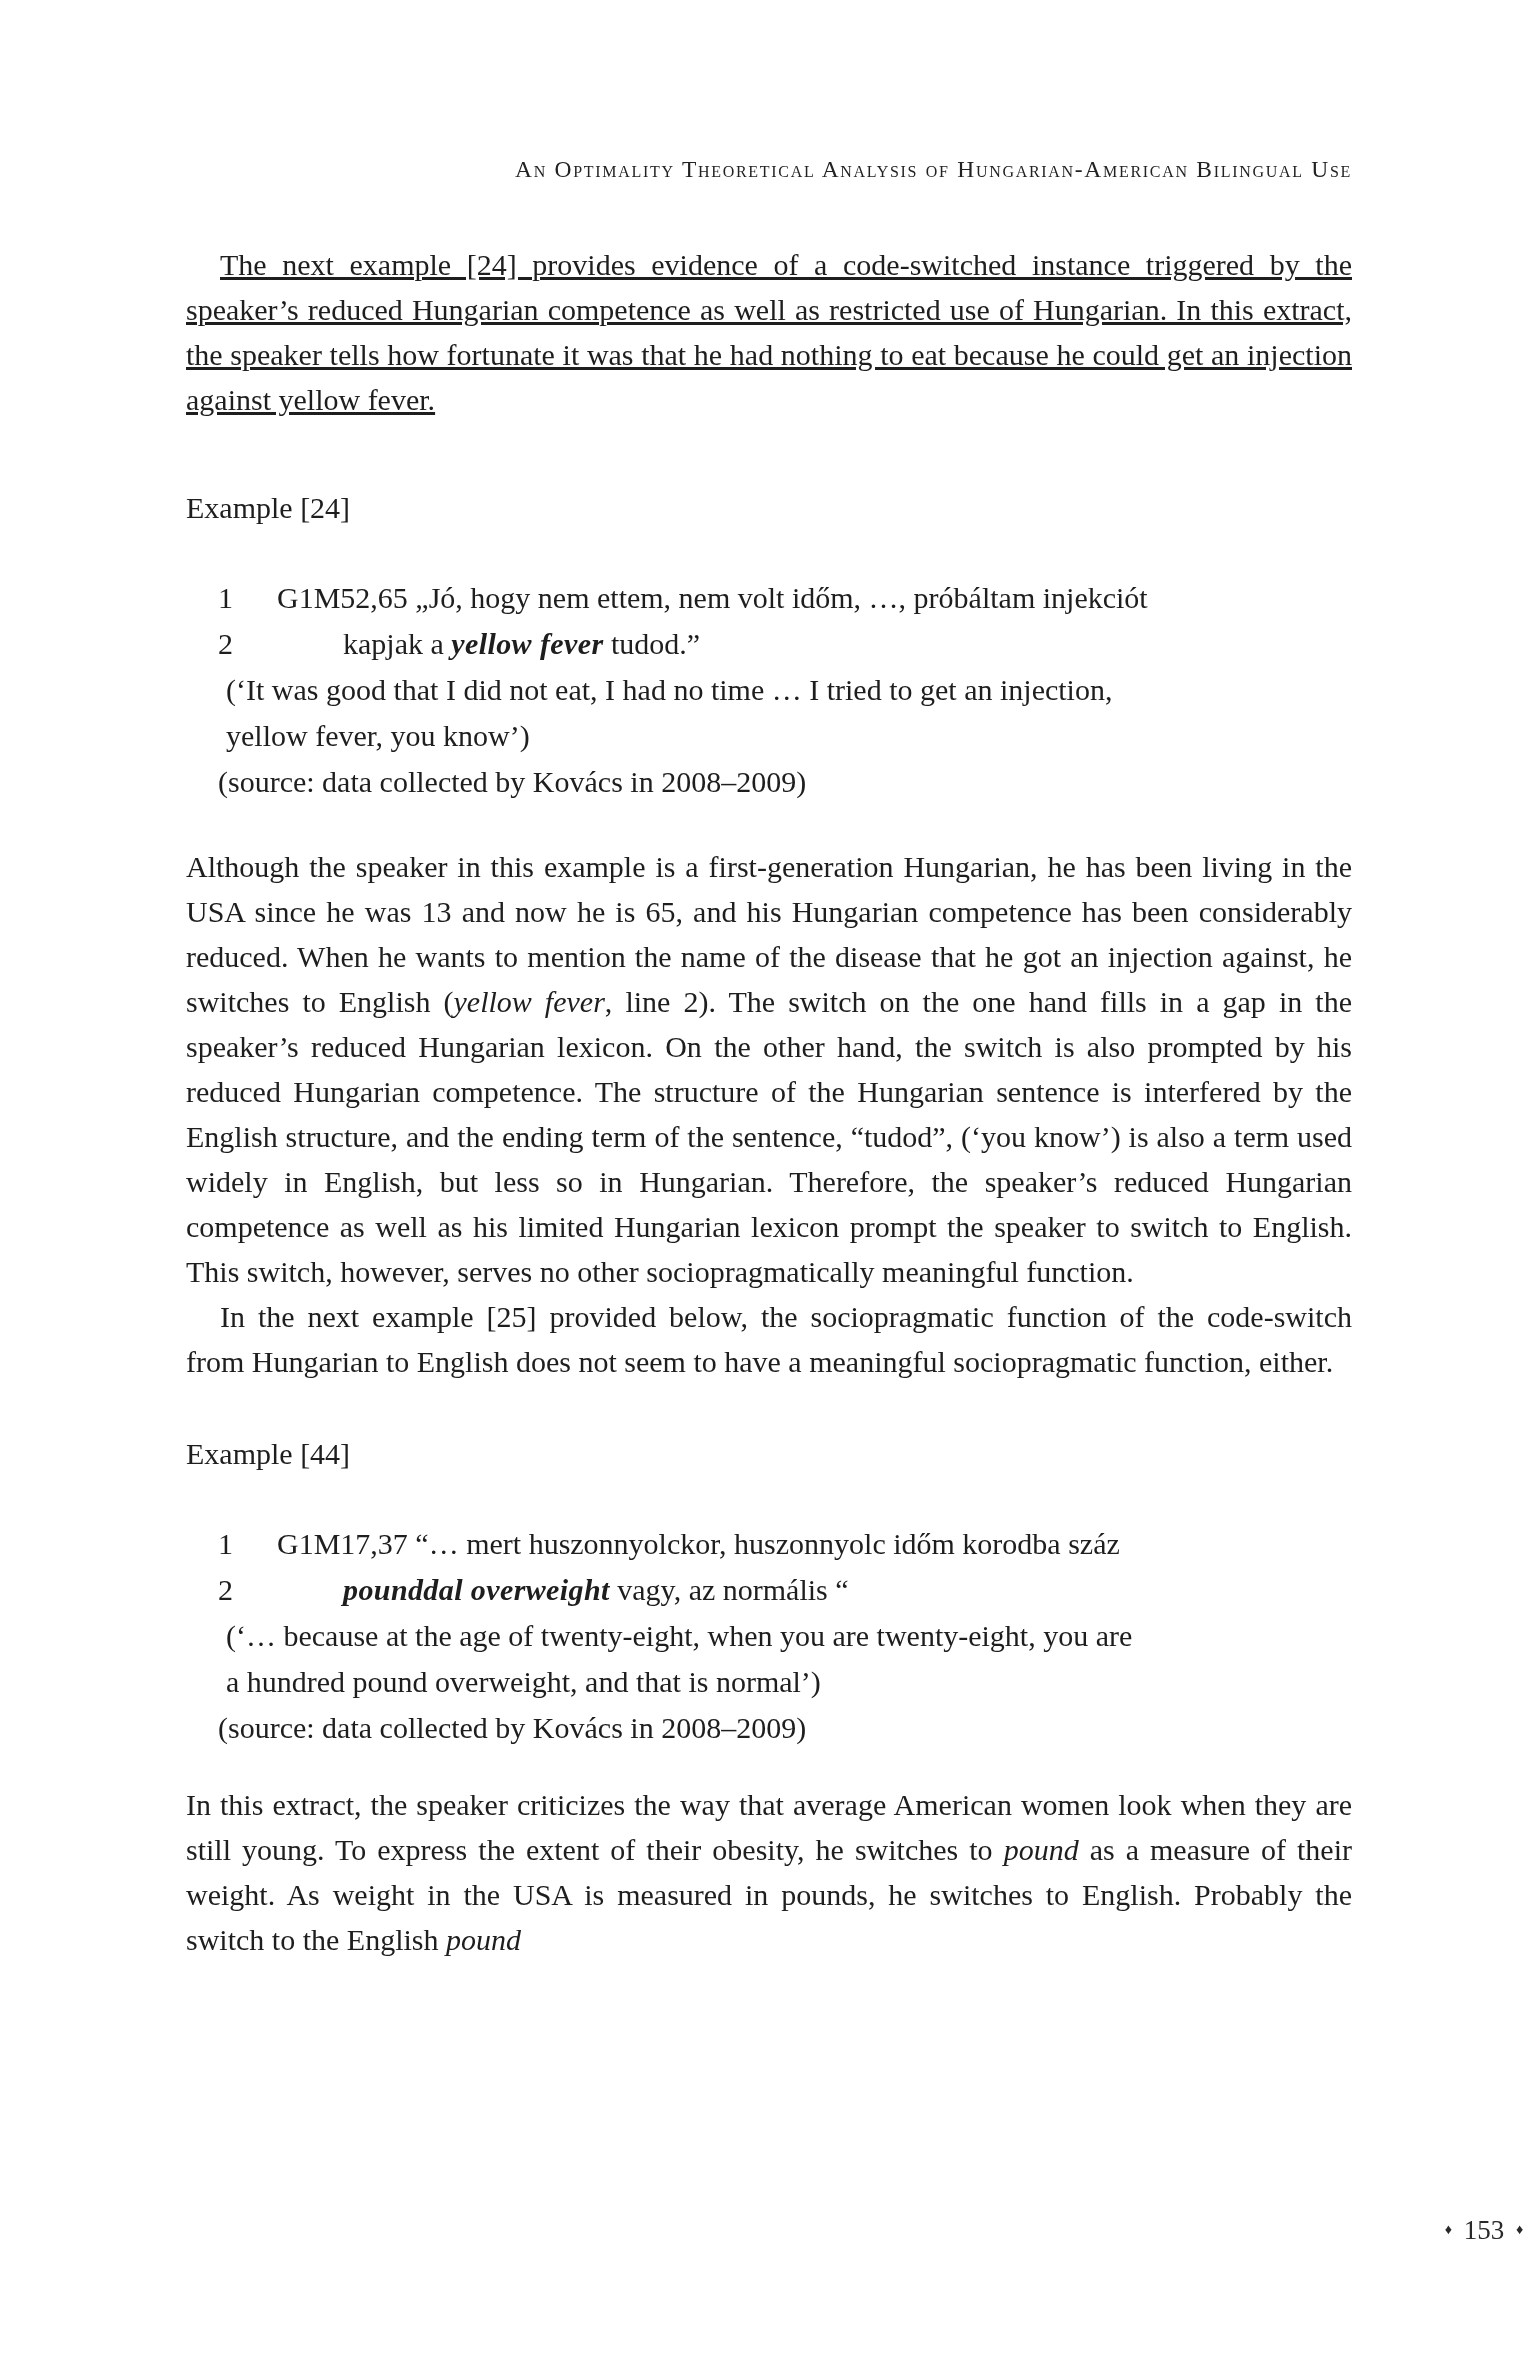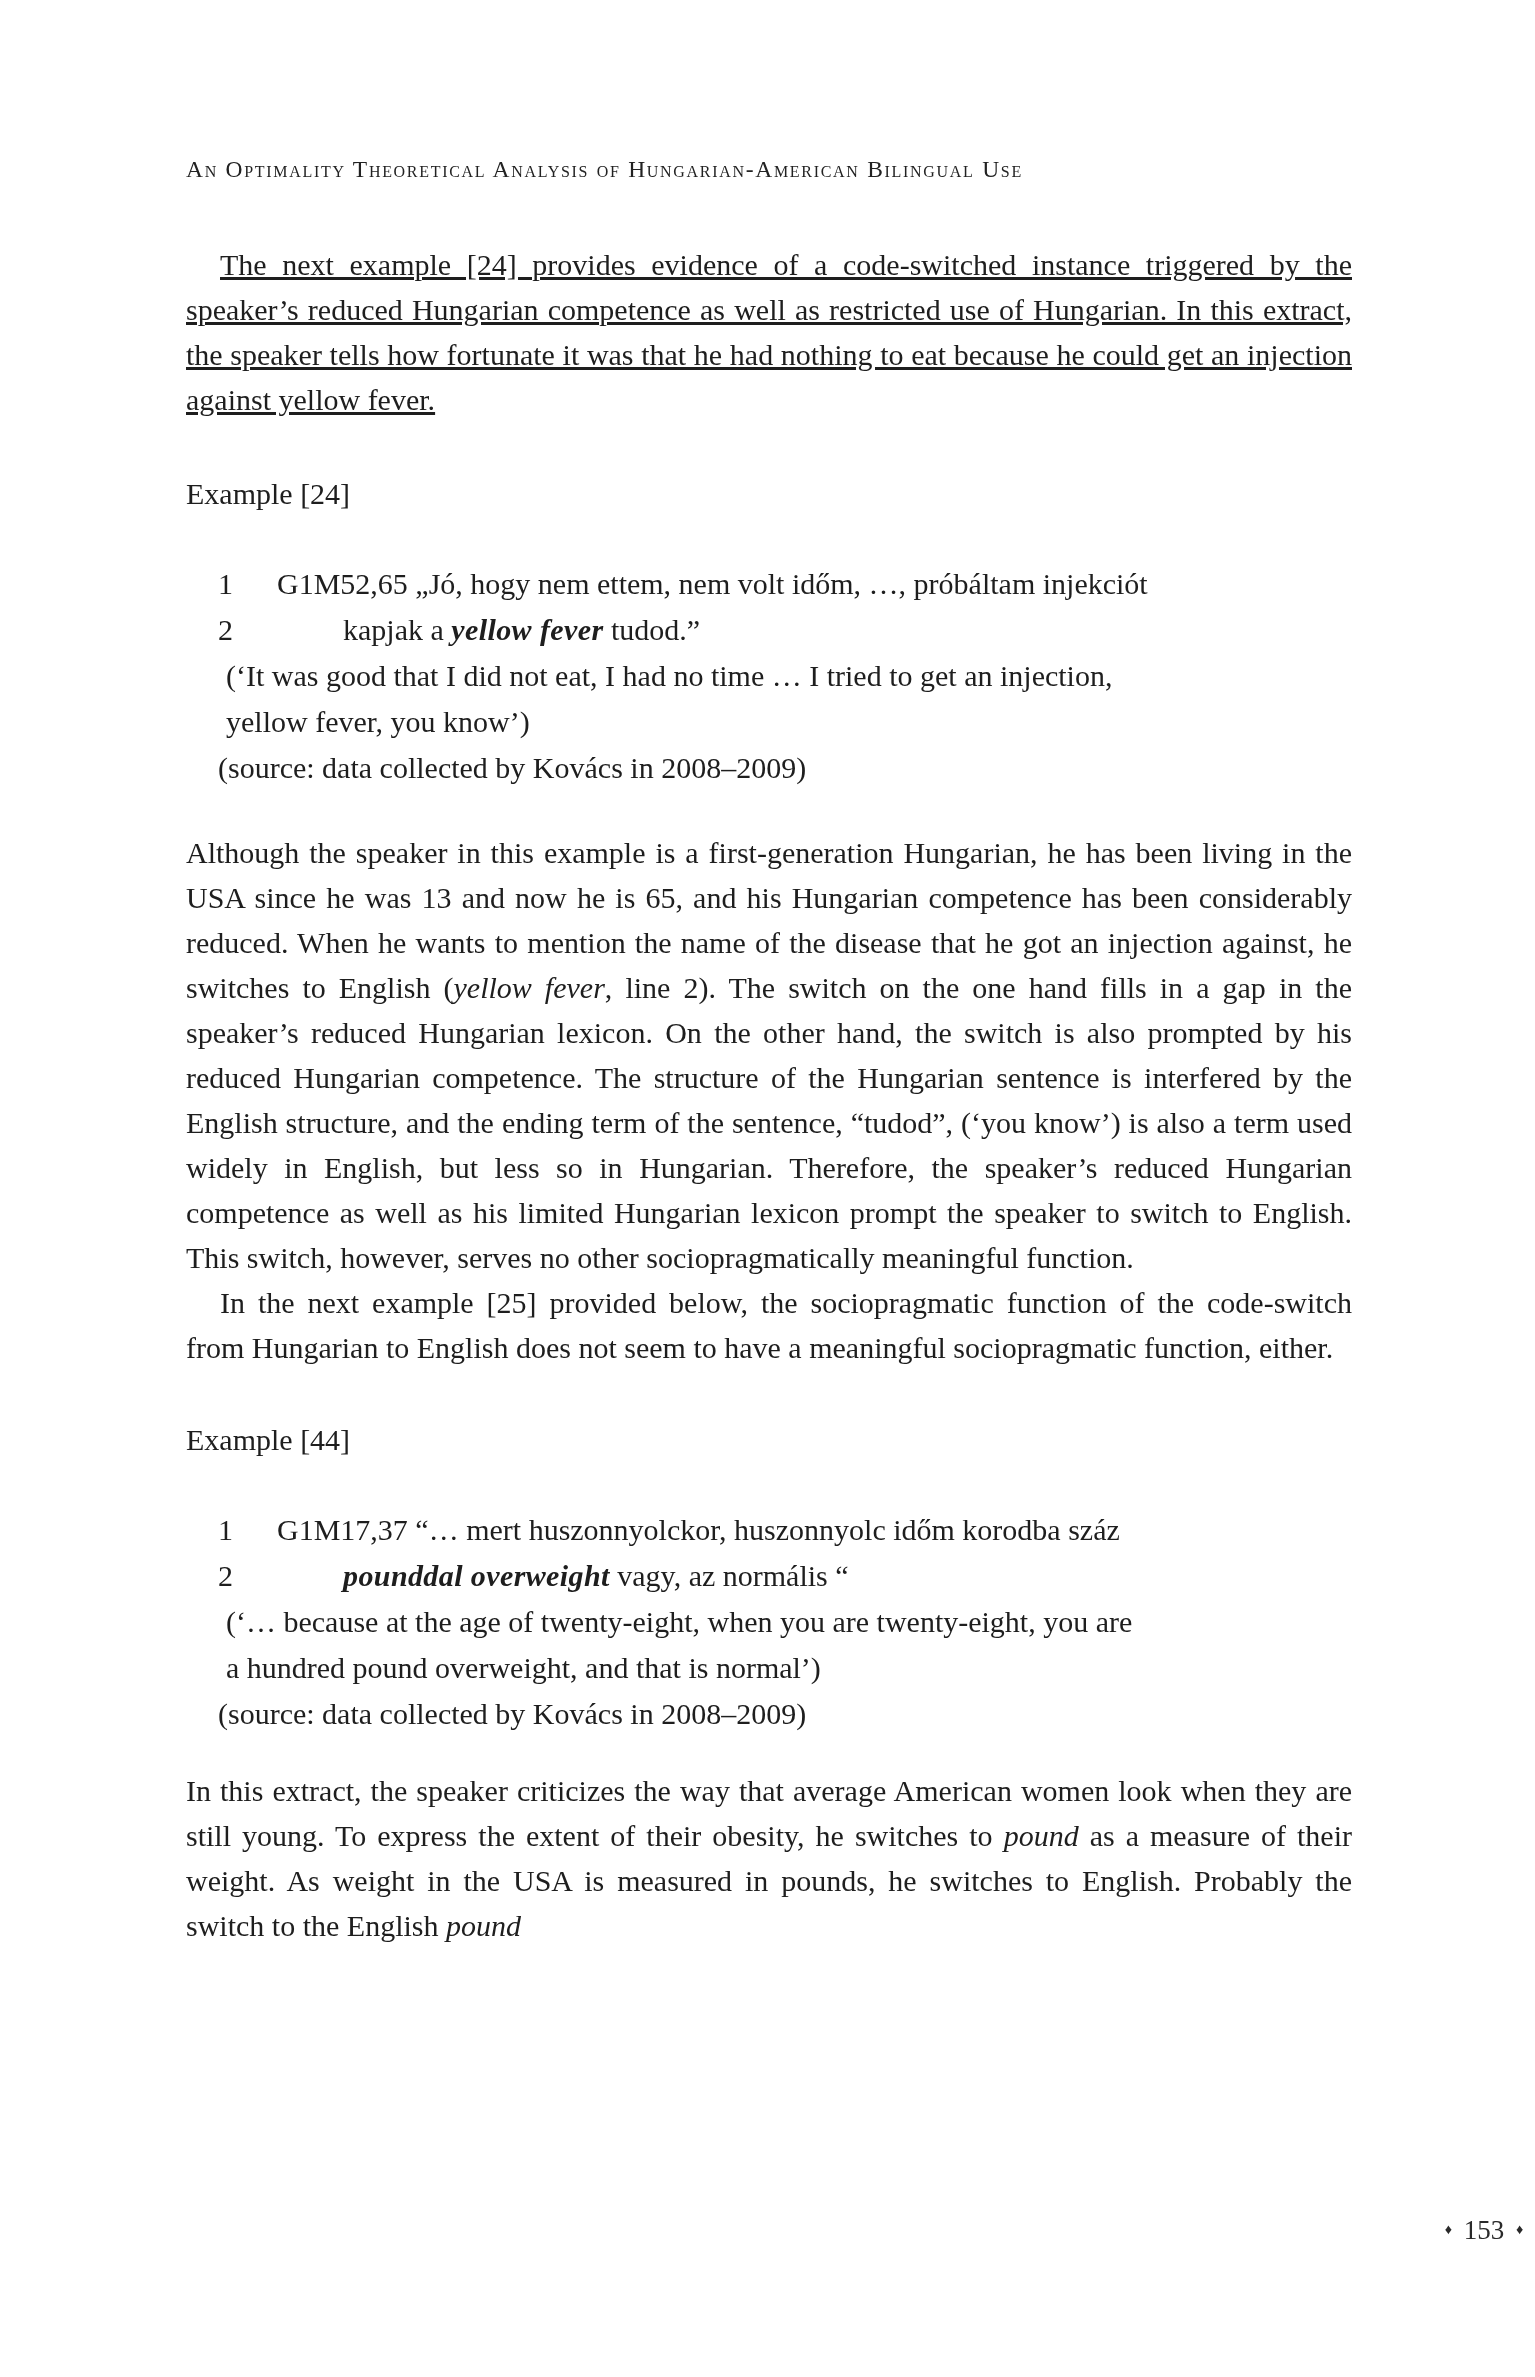--- a/index.html
+++ b/index.html
@@ -11,37 +11,37 @@
     font-family: "Liberation Serif", "DejaVu Serif", serif;
     position: relative;
     overflow: hidden;
   }
   .content {
     margin-left: 186px;
     margin-right: 183px; 
   }
   .running-title {
     padding-top: 156px;
-    text-align: left;
+    text-align: right;
     font-variant: small-caps;
     font-size: 23.5px;
     letter-spacing: 1.7px;
     color: #222;
   }
   p.body-para {
     margin: 0;
     font-size: 30px;
     line-height: 45px;
     text-align: justify;
     color: #1e1e1e;
   }
   .indent-first { text-indent: 34px; }
   #para-intro { margin-top: 59px; text-decoration: underline; }
   .example-heading {
-    margin-top: 49px;
+    margin-top: 63px;
     font-size: 30px;
     line-height: 45px;
   }
   .example-block { margin-top: 45px; }
   .ex-row {
     display: flex;
     padding-left: 32px;
     font-size: 30px;
     line-height: 46px;
     white-space: nowrap;

